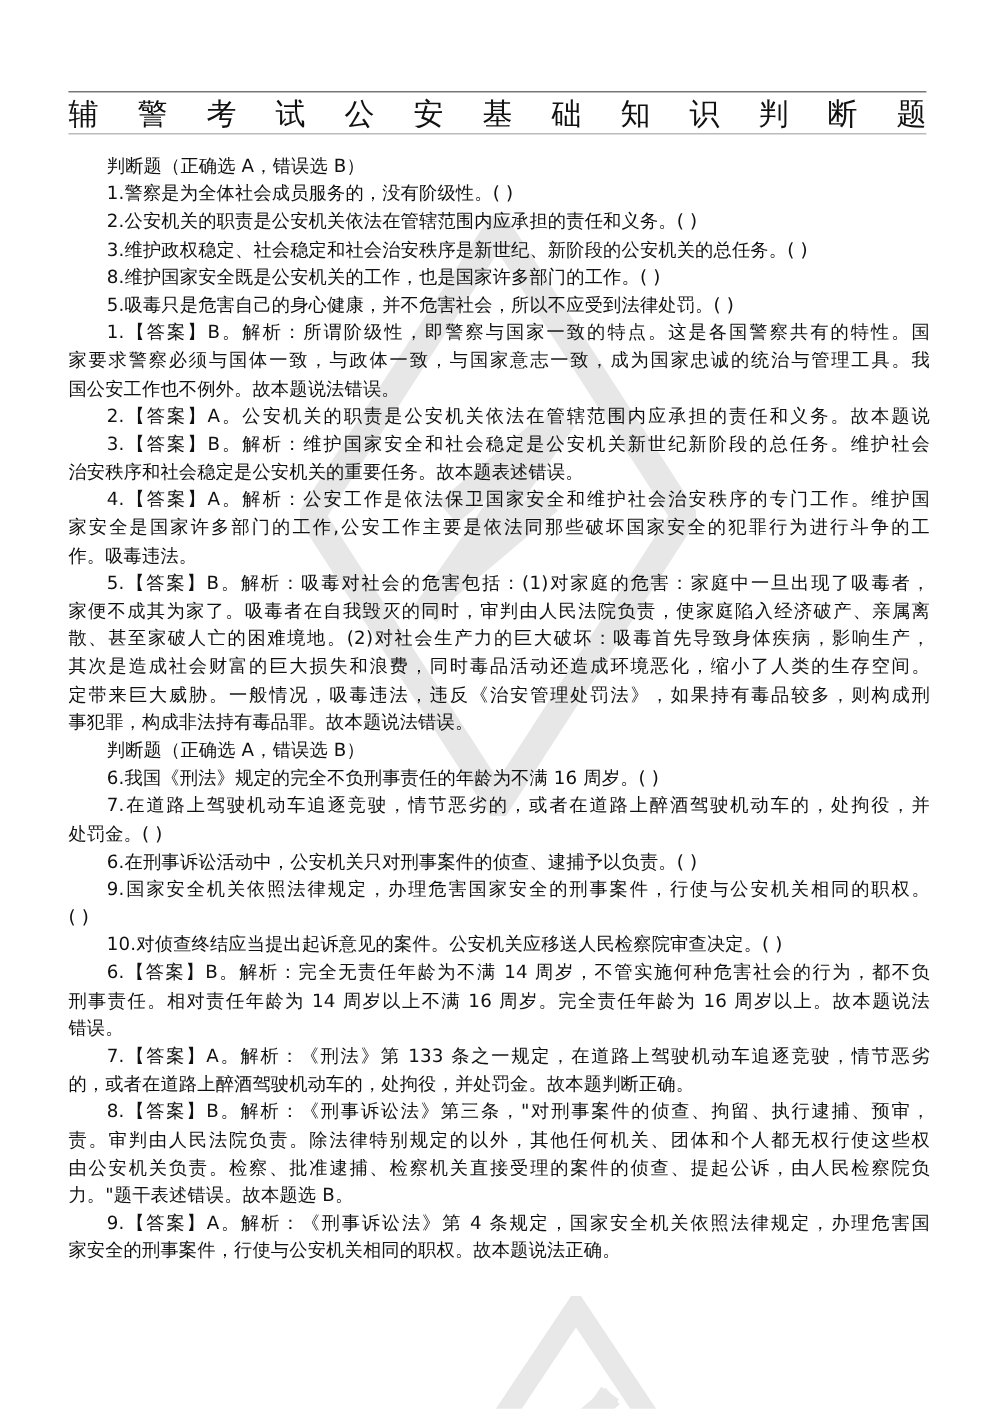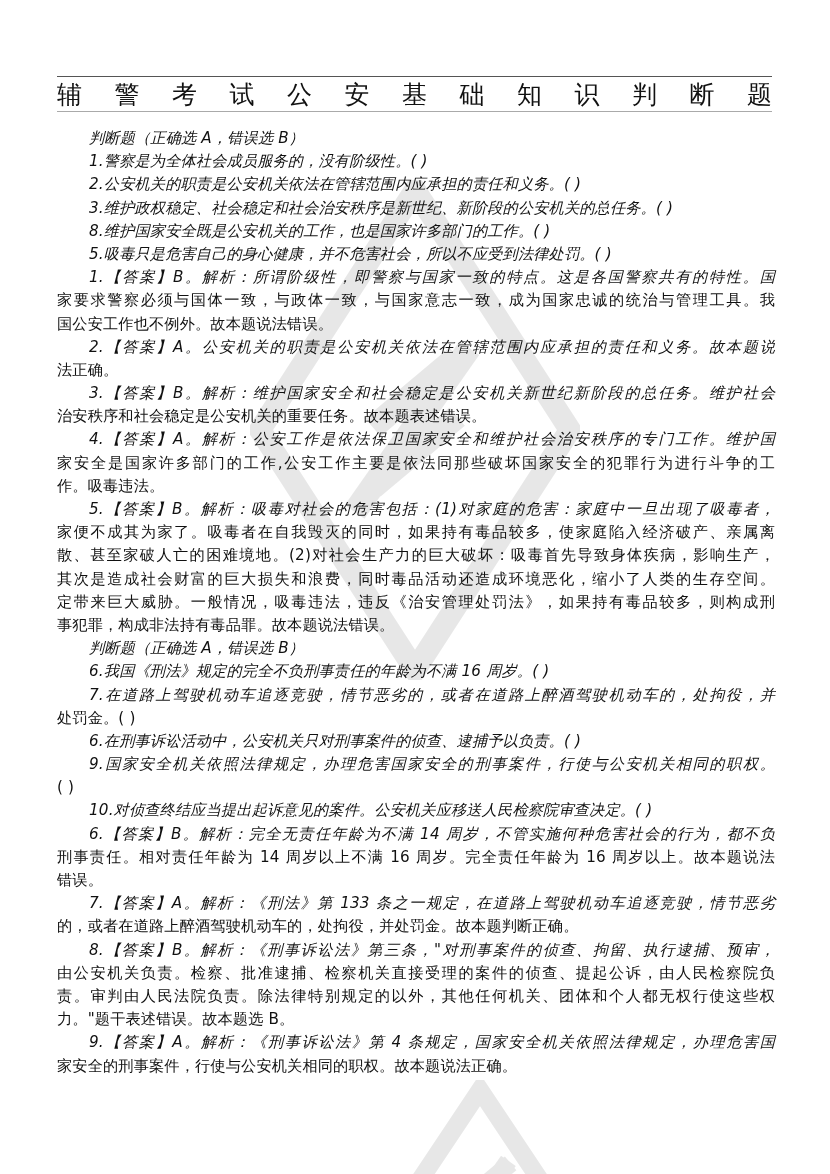--- a/index.html
+++ b/index.html
@@ -11,21 +11,21 @@
               border-top: 1.5px solid #555; }
   .title { position: absolute; left: 57px; top: 80px; width: 715px; height: 30px;
            display: flex; justify-content: space-between; align-items: center;
            font-size: 25px; color: #111; letter-spacing: 0; }
   .title span { display: inline-block; line-height: 30px; }
   .rule-bottom { position: absolute; left: 57px; top: 111px; width: 715px; height: 0;
                  border-top: 1.5px solid #aaa; }
   .content { position: absolute; left: 57px; top: 127px; width: 718px; }
   .line { height: 23.2px; line-height: 23.2px; font-size: 15.2px; white-space: nowrap;
           overflow: visible; letter-spacing: 0.15px; }
-  .line.indent { padding-left: 32px; font-style: italic; }
+  .line.indent { padding-left: 32px; }
   .line.justify { text-align: justify; text-align-last: justify; }
 </style>
 </head>
 <body>
 
 <div class="page">
 
   <svg class="watermark" style="left:250px; top:180px;" width="330" height="500" viewBox="0 0 330 500">
     <g fill="none" stroke="#000" stroke-width="22">
       <polygon points="165,10 320,250 165,490 10,250"></polygon>
@@ -68,45 +68,44 @@
       <div class="line indent">判断题（正确选 A，错误选 B）</div>
       <div class="line indent">1.警察是为全体社会成员服务的，没有阶级性。( )</div>
       <div class="line indent">2.公安机关的职责是公安机关依法在管辖范围内应承担的责任和义务。( )</div>
       <div class="line indent">3.维护政权稳定、社会稳定和社会治安秩序是新世纪、新阶段的公安机关的总任务。( )</div>
       <div class="line indent">8.维护国家安全既是公安机关的工作，也是国家许多部门的工作。( )</div>
       <div class="line indent">5.吸毒只是危害自己的身心健康，并不危害社会，所以不应受到法律处罚。( )</div>
       <div class="line indent justify">1.【答案】B。解析：所谓阶级性，即警察与国家一致的特点。这是各国警察共有的特性。国</div>
       <div class="line justify">家要求警察必须与国体一致，与政体一致，与国家意志一致，成为国家忠诚的统治与管理工具。我</div>
       <div class="line">国公安工作也不例外。故本题说法错误。</div>
       <div class="line indent justify">2.【答案】A。公安机关的职责是公安机关依法在管辖范围内应承担的责任和义务。故本题说</div>
-      <div class="line">法正确。</div>
       <div class="line indent justify">3.【答案】B。解析：维护国家安全和社会稳定是公安机关新世纪新阶段的总任务。维护社会</div>
       <div class="line">治安秩序和社会稳定是公安机关的重要任务。故本题表述错误。</div>
       <div class="line indent justify">4.【答案】A。解析：公安工作是依法保卫国家安全和维护社会治安秩序的专门工作。维护国</div>
       <div class="line justify">家安全是国家许多部门的工作,公安工作主要是依法同那些破坏国家安全的犯罪行为进行斗争的工</div>
       <div class="line">作。吸毒违法。</div>
       <div class="line indent justify">5.【答案】B。解析：吸毒对社会的危害包括：(1)对家庭的危害：家庭中一旦出现了吸毒者，</div>
-      <div class="line justify">家便不成其为家了。吸毒者在自我毁灭的同时，如果持有毒品较多，使家庭陷入经济破产、亲属离</div>
+      <div class="line justify">家便不成其为家了。吸毒者在自我毁灭的同时，审判由人民法院负责，使家庭陷入经济破产、亲属离</div>
       <div class="line justify">散、甚至家破人亡的困难境地。(2)对社会生产力的巨大破坏：吸毒首先导致身体疾病，影响生产，</div>
       <div class="line justify">其次是造成社会财富的巨大损失和浪费，同时毒品活动还造成环境恶化，缩小了人类的生存空间。</div>
       <div class="line justify">定带来巨大威胁。一般情况，吸毒违法，违反《治安管理处罚法》，如果持有毒品较多，则构成刑</div>
       <div class="line">事犯罪，构成非法持有毒品罪。故本题说法错误。</div>
       <div class="line indent">判断题（正确选 A，错误选 B）</div>
       <div class="line indent">6.我国《刑法》规定的完全不负刑事责任的年龄为不满 16 周岁。( )</div>
       <div class="line indent justify">7.在道路上驾驶机动车追逐竞驶，情节恶劣的，或者在道路上醉酒驾驶机动车的，处拘役，并</div>
       <div class="line">处罚金。( )</div>
       <div class="line indent">6.在刑事诉讼活动中，公安机关只对刑事案件的侦查、逮捕予以负责。( )</div>
       <div class="line indent justify">9.国家安全机关依照法律规定，办理危害国家安全的刑事案件，行使与公安机关相同的职权。</div>
       <div class="line">( )</div>
       <div class="line indent">10.对侦查终结应当提出起诉意见的案件。公安机关应移送人民检察院审查决定。( )</div>
       <div class="line indent justify">6.【答案】B。解析：完全无责任年龄为不满 14 周岁，不管实施何种危害社会的行为，都不负</div>
       <div class="line justify">刑事责任。相对责任年龄为 14 周岁以上不满 16 周岁。完全责任年龄为 16 周岁以上。故本题说法</div>
       <div class="line">错误。</div>
       <div class="line indent justify">7.【答案】A。解析：《刑法》第 133 条之一规定，在道路上驾驶机动车追逐竞驶，情节恶劣</div>
       <div class="line">的，或者在道路上醉酒驾驶机动车的，处拘役，并处罚金。故本题判断正确。</div>
       <div class="line indent justify">8.【答案】B。解析：《刑事诉讼法》第三条，"对刑事案件的侦查、拘留、执行逮捕、预审，</div>
+      <div class="line justify">责。审判由人民法院负责。除法律特别规定的以外，其他任何机关、团体和个人都无权行使这些权</div>
       <div class="line justify">由公安机关负责。检察、批准逮捕、检察机关直接受理的案件的侦查、提起公诉，由人民检察院负</div>
-      <div class="line justify">责。审判由人民法院负责。除法律特别规定的以外，其他任何机关、团体和个人都无权行使这些权</div>
       <div class="line">力。"题干表述错误。故本题选 B。</div>
       <div class="line indent justify">9.【答案】A。解析：《刑事诉讼法》第 4 条规定，国家安全机关依照法律规定，办理危害国</div>
       <div class="line">家安全的刑事案件，行使与公安机关相同的职权。故本题说法正确。</div>
     </div>
 </div>
 
 </body></html>

